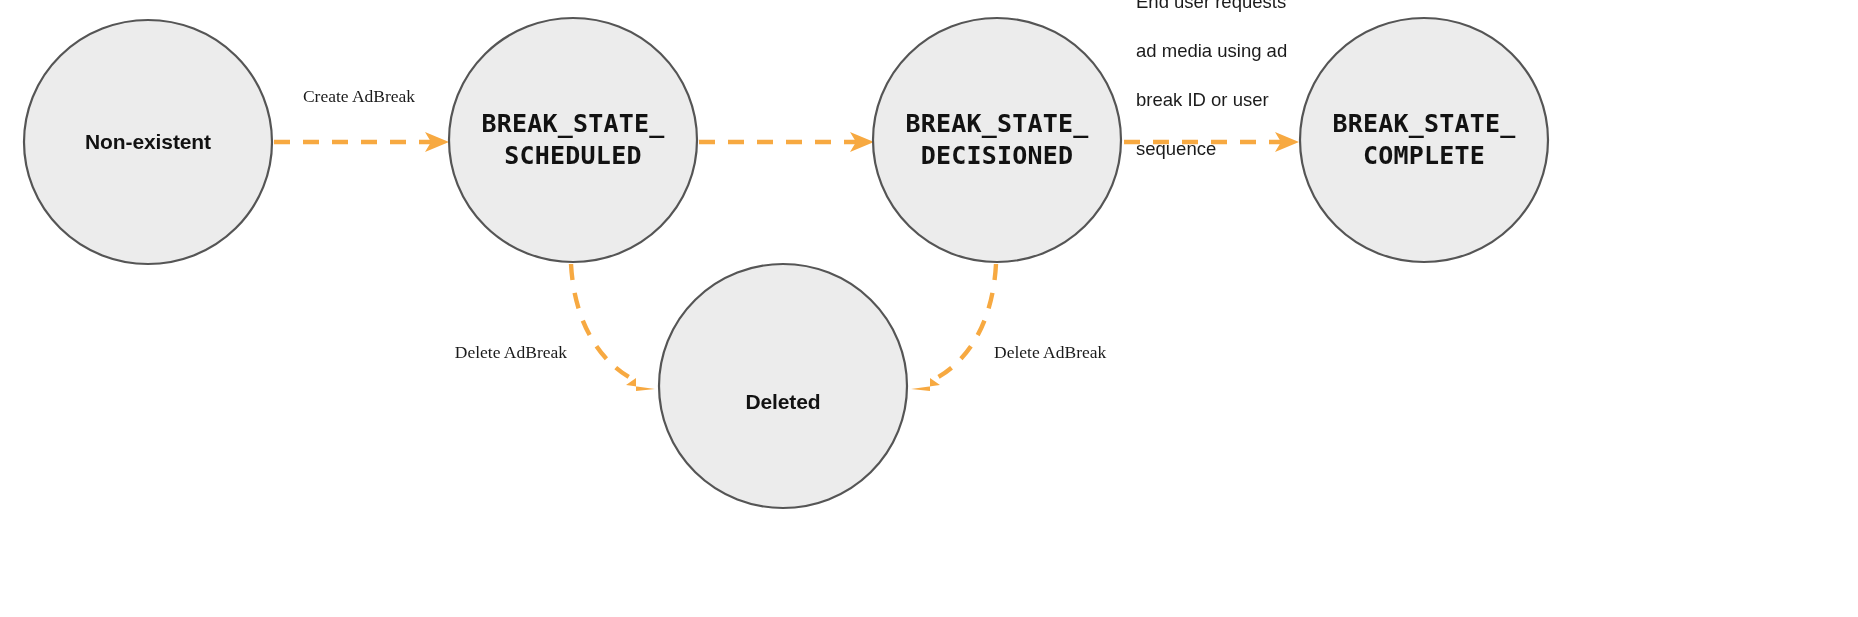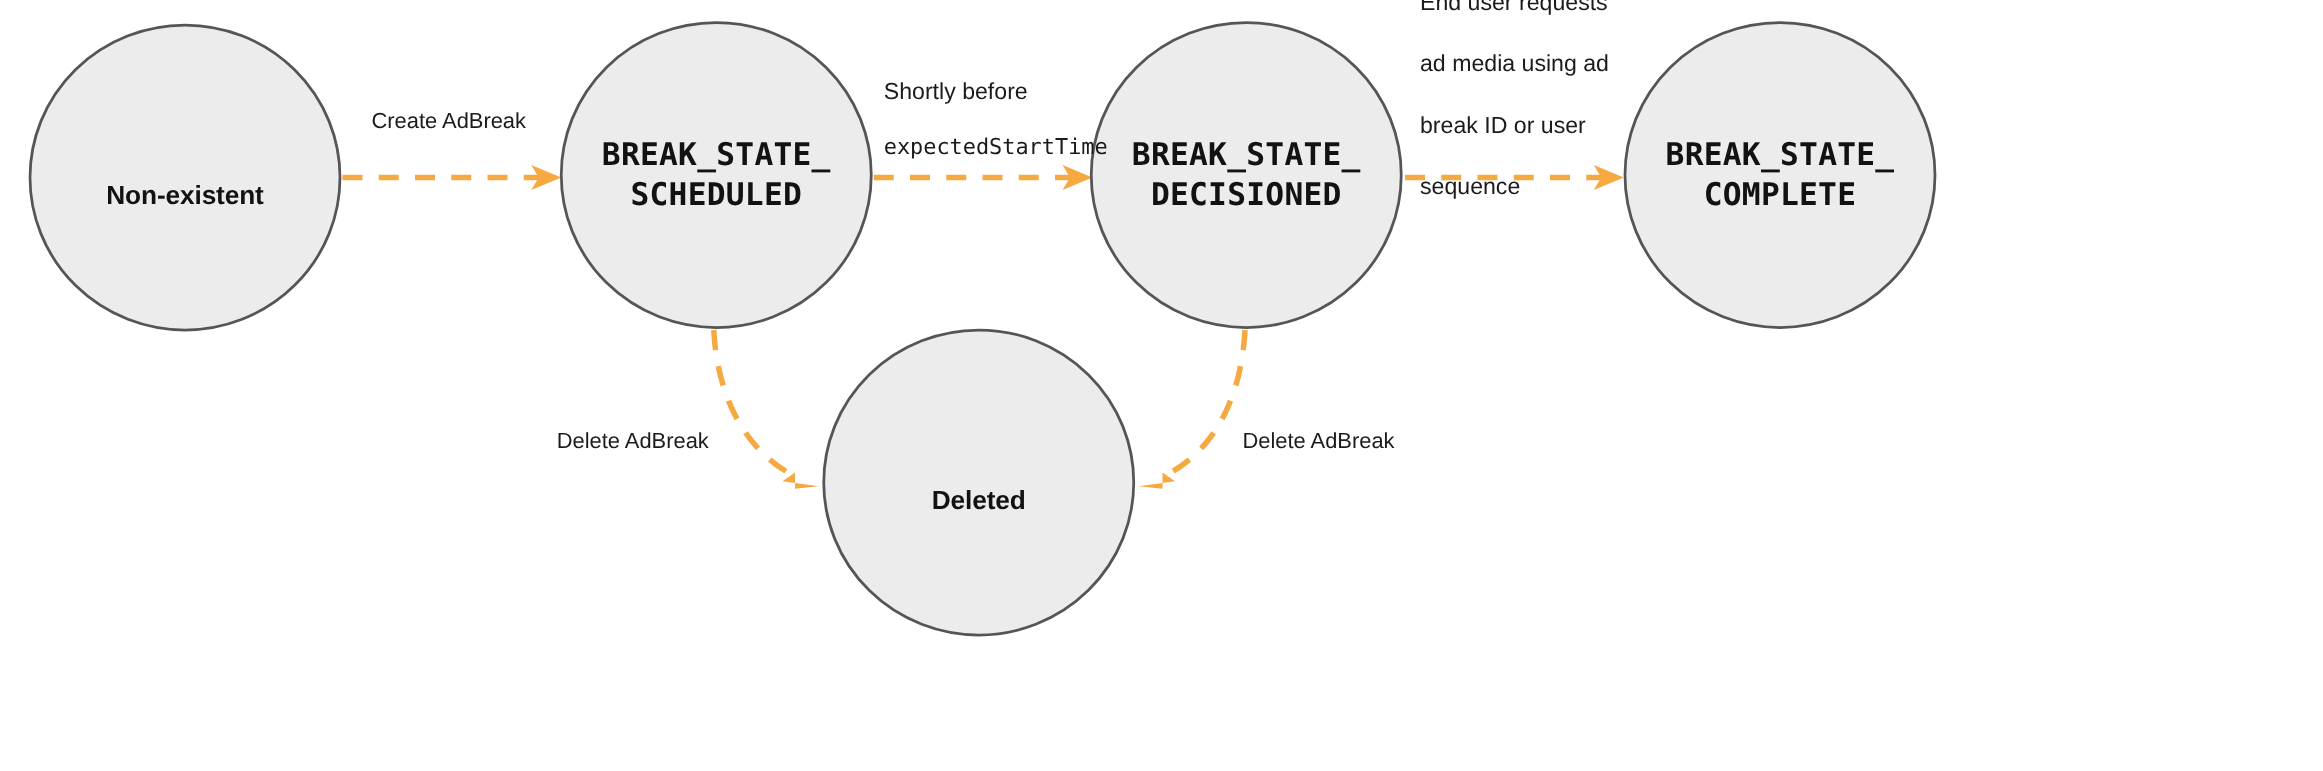--- a/index.html
+++ b/index.html
@@ -46,40 +46,39 @@
     color: #121212;
     font-weight: bold;
     line-height: 1.28;
     white-space: pre-line;
     pointer-events: none;
   }
   .node-label.sans {
     font-family: "Liberation Sans", sans-serif;
     font-size: 21px;
     letter-spacing: -0.1px;
-    margin-top: 16px;
   }
   .node-label.mono {
     font-family: "DejaVu Sans Mono", monospace;
     font-size: 25px;
     letter-spacing: 0.2px;
   }
   .edge-label {
     position: absolute;
     color: #1b1b1b;
     line-height: 1.32;
     white-space: pre-line;
     pointer-events: none;
   }
   .edge-label.sans {
     font-family: "Liberation Sans", sans-serif;
     font-size: 18.5px;
   }
   .edge-label.mono {
-    font-family: Liberation Sans, sans-serif;
+    font-family: Liberation Serif, serif;
     font-size: 17.5px;
   }
   .edge-label .mixed-sans {
     font-family: "Liberation Sans", sans-serif;
     font-size: 18.5px;
     display: block;
   }
   .edge-label .mixed-mono {
     font-family: "DejaVu Sans Mono", monospace;
     font-size: 17.5px;
@@ -136,28 +135,24 @@
 
   <div class="node-label mono lbl-center" style="left:573px; top:140px;">BREAK_STATE_
 SCHEDULED</div>
 
   <div class="node-label mono lbl-center" style="left:997px; top:140px;">BREAK_STATE_
 DECISIONED</div>
 
   <div class="node-label mono lbl-center" style="left:1424px; top:140px;">BREAK_STATE_
 COMPLETE</div>
 
-  <div class="node-label sans lbl-center" style="left:783px; top:386px;">Deleted</div>
+  <div class="node-label sans lbl-center" style="left:783px; top:402px;">Deleted</div>
 
   <div class="edge-label mono lbl-center" style="left:359px; top:97px;">Create AdBreak</div>
 
-  <div class="edge-label lbl-left" style="left:707px; top:96px;">
-    <span class="mixed-sans">Shortly before</span>
-    <span class="mixed-mono">expectedStartTime</span>
-  </div>
 
   <div class="edge-label sans lbl-left" style="left:1136px; top:76px;">
     <span style="display:block">End user requests</span>
     <span style="display:block">ad media using ad</span>
     <span style="display:block">break ID or user</span>
     <span style="display:block">sequence</span>
   </div>
 
   <div class="edge-label mono lbl-right" style="left:567px; top:353px;">Delete AdBreak</div>
 

